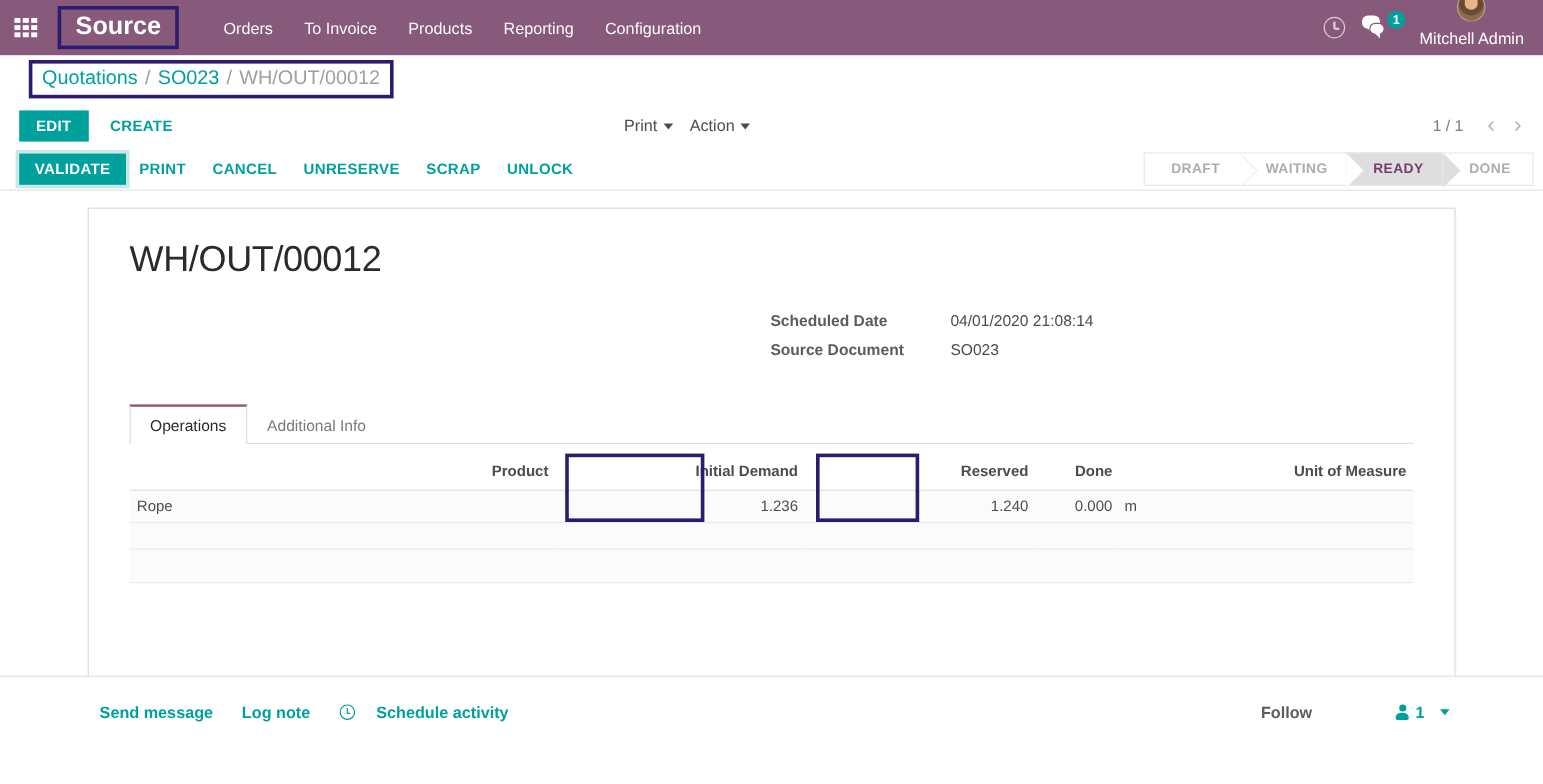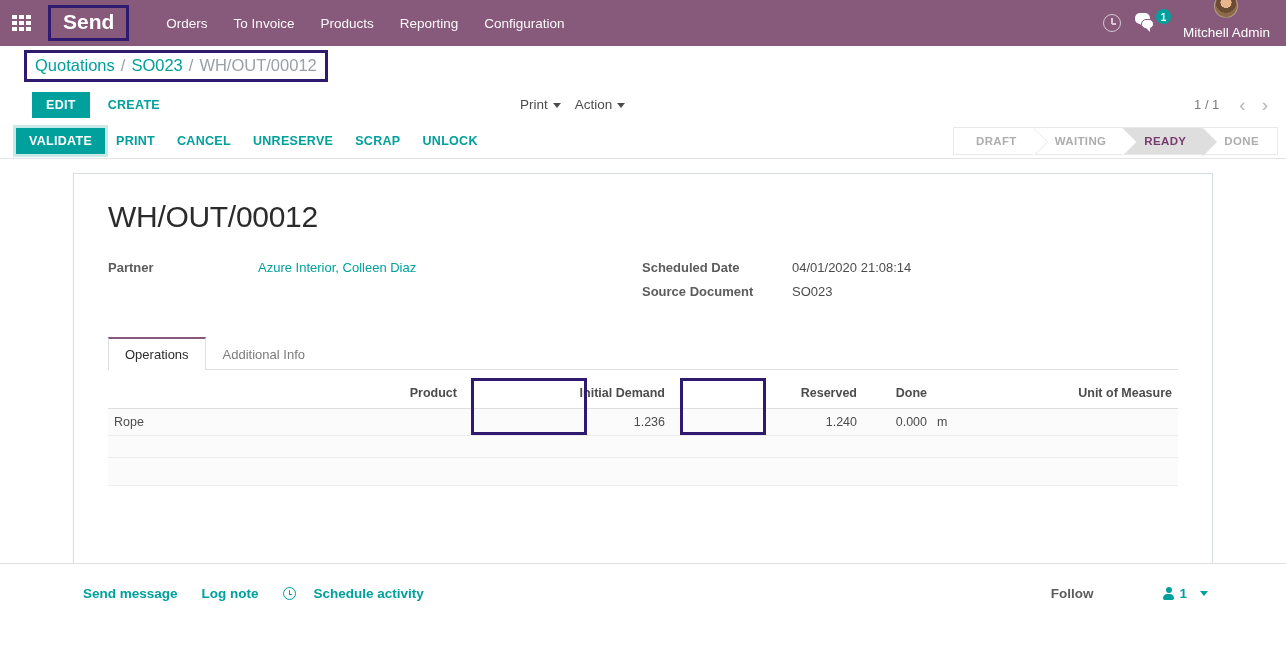--- a/index.html
+++ b/index.html
@@ -94,21 +94,21 @@
     border: 3px solid #2e1a6e;
     padding: 3px 8px 4px 8px;
     display: flex; align-items: baseline; gap: 6px;
     font-size: 16.5px;
   }
   .bc-link { color: #00A09D; text-decoration: none; cursor: pointer; }
   .bc-sep { color: #9aa0a6; }
   .bc-cur { color: #9aa0a6; }
 
   
-  .cp-row { height: 37px; display: flex; align-items: center; position: relative; background:#fff; padding-left: 32px; }
+  .cp-row { height: 37px; display: flex; align-items: center; position: relative; background:#fff; padding-left: 16px; }
   .btn-edit {
     background: #00A09D; color: #fff;
     font-size: 12.5px; font-weight: 700; letter-spacing: .3px;
     padding: 6px 14px; border: none; cursor: pointer;
   }
   .btn-create {
     background: transparent; color: #00A09D;
     font-size: 12.5px; font-weight: 700; letter-spacing: .3px;
     padding: 6px 12px; border: none; cursor: pointer; margin-left: 6px;
   }
@@ -251,21 +251,21 @@
     <i></i>
       <i></i>
       <i></i>
       <i></i>
       <i></i>
       <i></i>
       <i></i>
       <i></i>
       <i></i>
   </div>
-  <div class="brand">Send</div>
+  <div class="brand">Source</div>
   <nav class="nav-menu">
     <a href="#">Orders</a>
     <a href="#">To Invoice</a>
     <a href="#">Products</a>
     <a href="#">Reporting</a>
     <a href="#">Configuration</a>
   </nav>
 
   <div class="nav-right">
     <div class="nav-icon-btn">
@@ -332,24 +332,20 @@
   </div>
 </div>
 
 <div class="sheet-bg">
   <div class="sheet">
 
     <div class="doc-title">WH/OUT/00012</div>
 
     <div class="fields">
       <div class="fcol">
-        <div class="frow">
-          <span class="flabel">Partner</span>
-          <span class="fval link">Azure Interior, Colleen Diaz</span>
-        </div>
       </div>
       <div class="fcol right">
         <div class="frow">
           <span class="flabel">Scheduled Date</span>
           <span class="fval">04/01/2020 21:08:14</span>
         </div>
         <div class="frow">
           <span class="flabel">Source Document</span>
           <span class="fval">SO023</span>
         </div>

